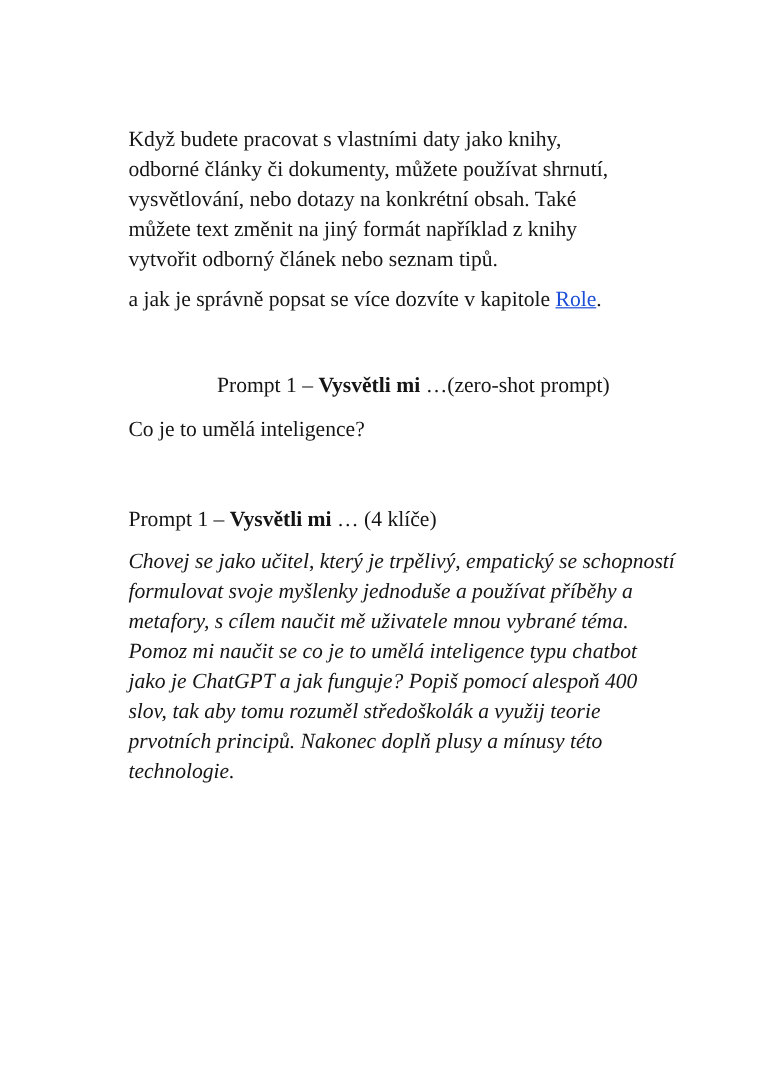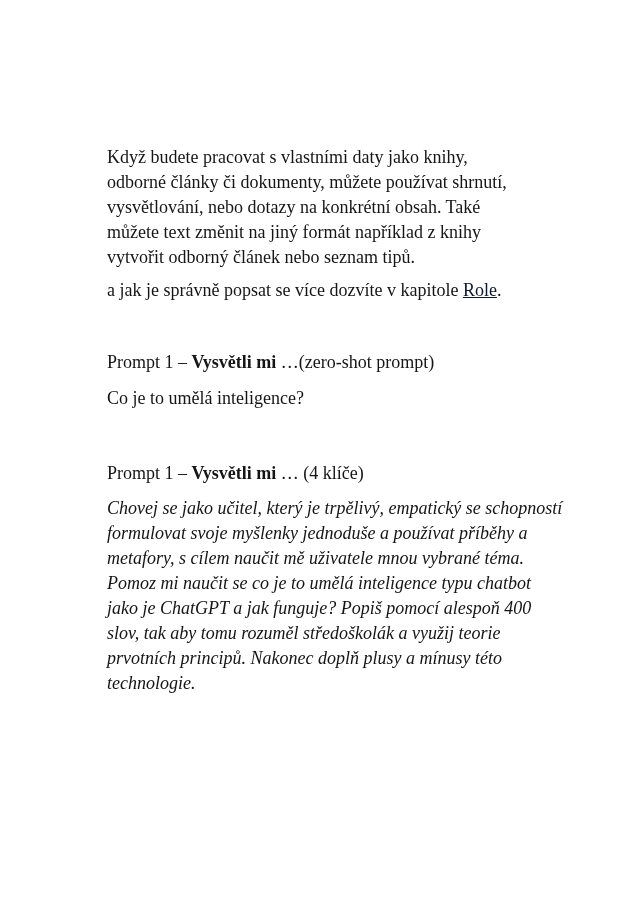--- a/index.html
+++ b/index.html
@@ -16,49 +16,49 @@
     font-family: "Liberation Serif", "DejaVu Serif", serif;
     color: #151515;
     font-size: 18px;
     line-height: 25px;
   }
   .content {
     position: absolute;
     left: 107px;
     top: 104px;
     width: 475px;
-    margin-top: 41px;
   }
   .preline {
     white-space: pre-line;
   }
   .para-data {
     margin: 0 0 8px 0;
   }
   .para-try {
     margin: 0 0 47px 0;
   }
   .prompt1-heading {
     margin: 0 0 11px 0;
+    text-align: center;
   }
   .prompt1-body {
     margin: 0 0 50px 0;
   }
   .prompt2-heading {
     margin: 0 0 10px 0;
   }
   .prompt2-body {
     margin: 0;
     font-style: italic;
   }
   .prompt-heading strong {
     font-weight: 700;
   }
   a.doc-link {
-    color: #0f172a;
+    color: #1d4ed8;
     text-decoration: underline;
     cursor: pointer;
   }
 </style>
 </head>
 <body>
 
 <div class="page">
   <div class="content">
 

